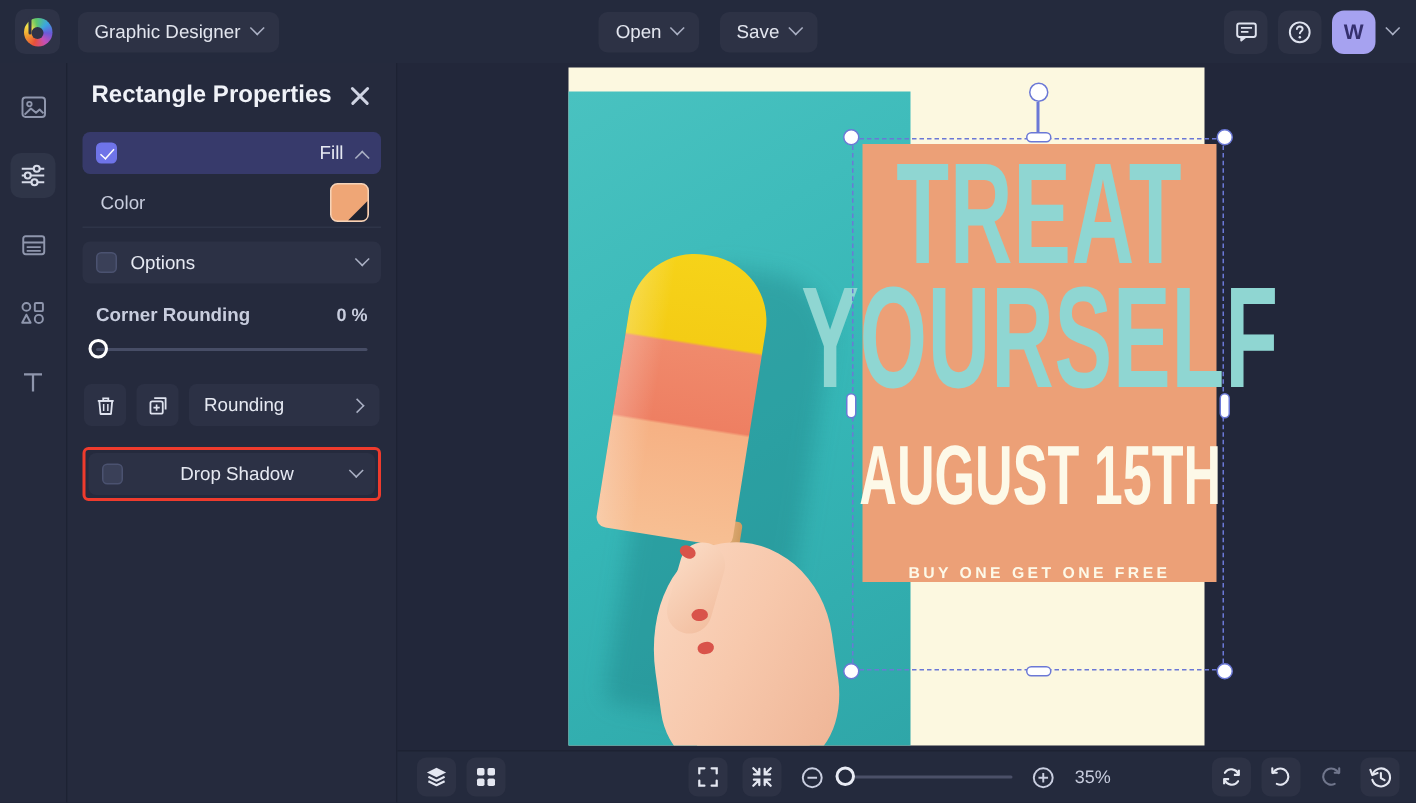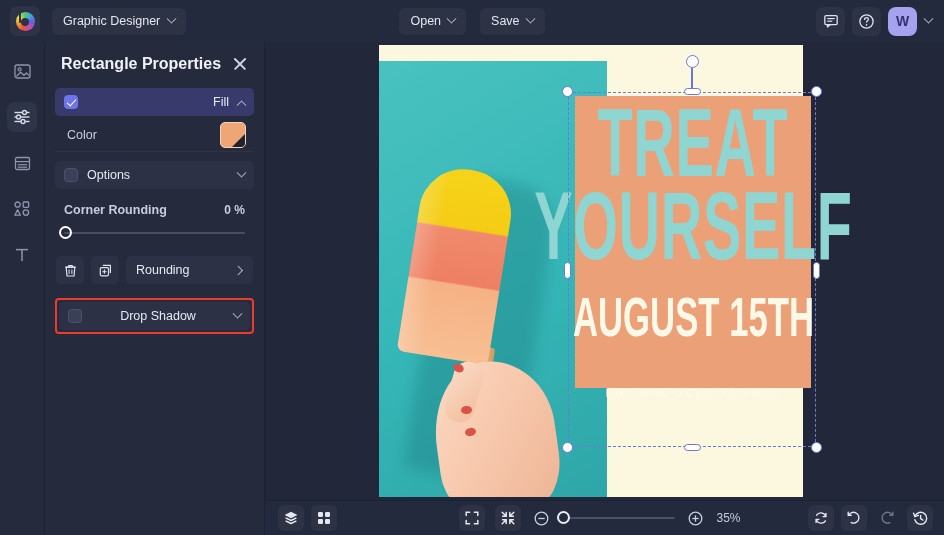--- a/index.html
+++ b/index.html
@@ -242,21 +242,21 @@
     width: 176px; height: 2px; background: #fcf8e6; margin-top: 14px;
   }
   .date-line {
     color: #fdf9e8; font-family: "Liberation Sans Narrow","Liberation Sans", sans-serif;
     font-weight: bold; font-size: 56px; line-height: 1;
     transform: scaleX(0.62); transform-origin: center; white-space: nowrap;
     margin: 10px 0 8px;
   }
   .promo {
     color: #fdf9e8; font-size: 10.5px; font-weight: bold; letter-spacing: 2.3px;
-    margin-top: 20px; white-space: nowrap;
+    margin-top: 9px; white-space: nowrap;
   }
 
   
   .sel {
     position: absolute; left: 303px; top: 50px; width: 248px; height: 355px;
   }
   .sel-box {
     position: absolute; inset: 0; border: 1.5px dashed #6b78d6;
   }
   .h-c {

